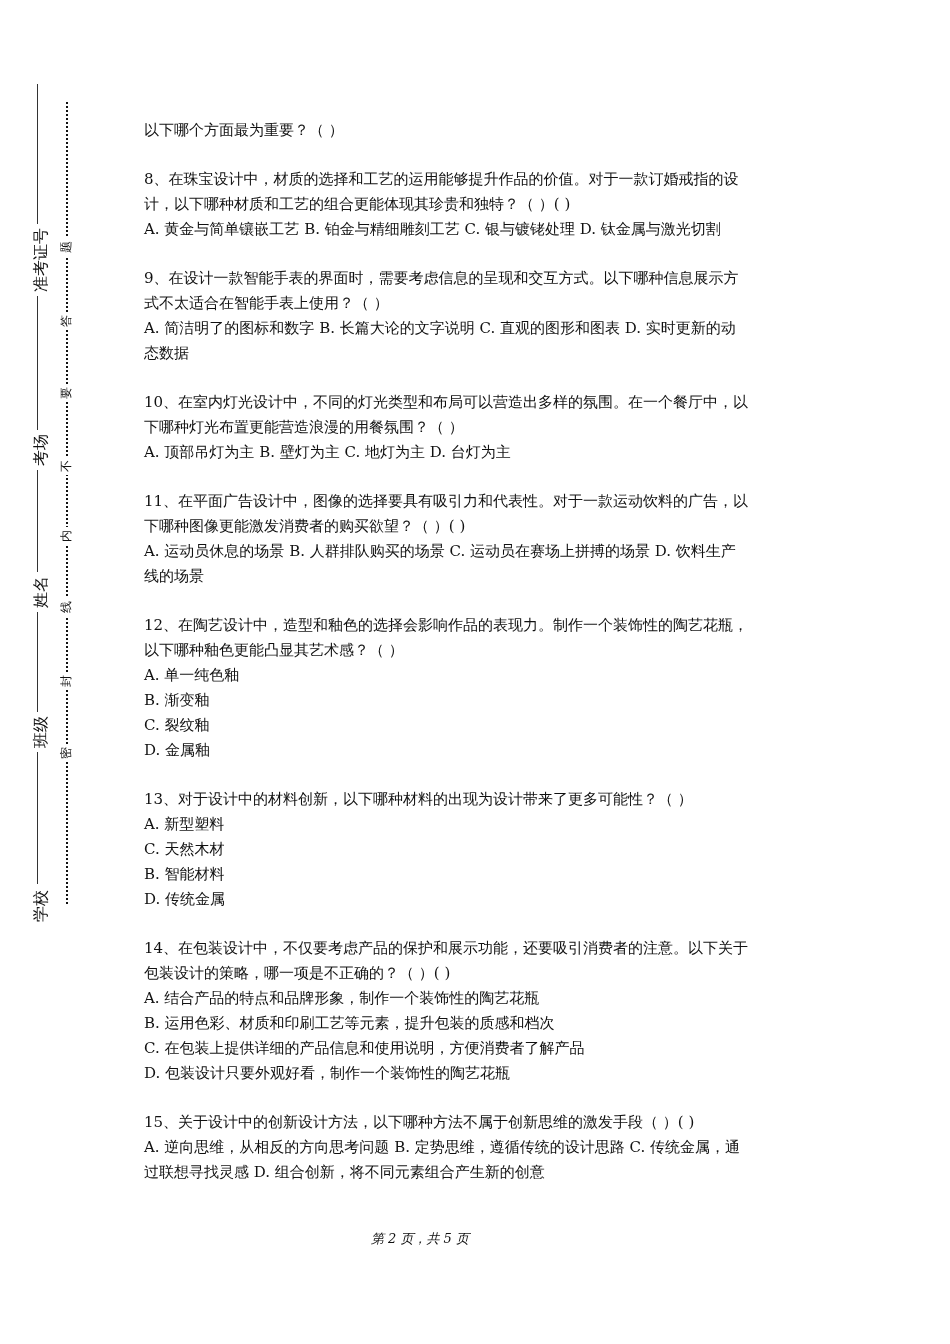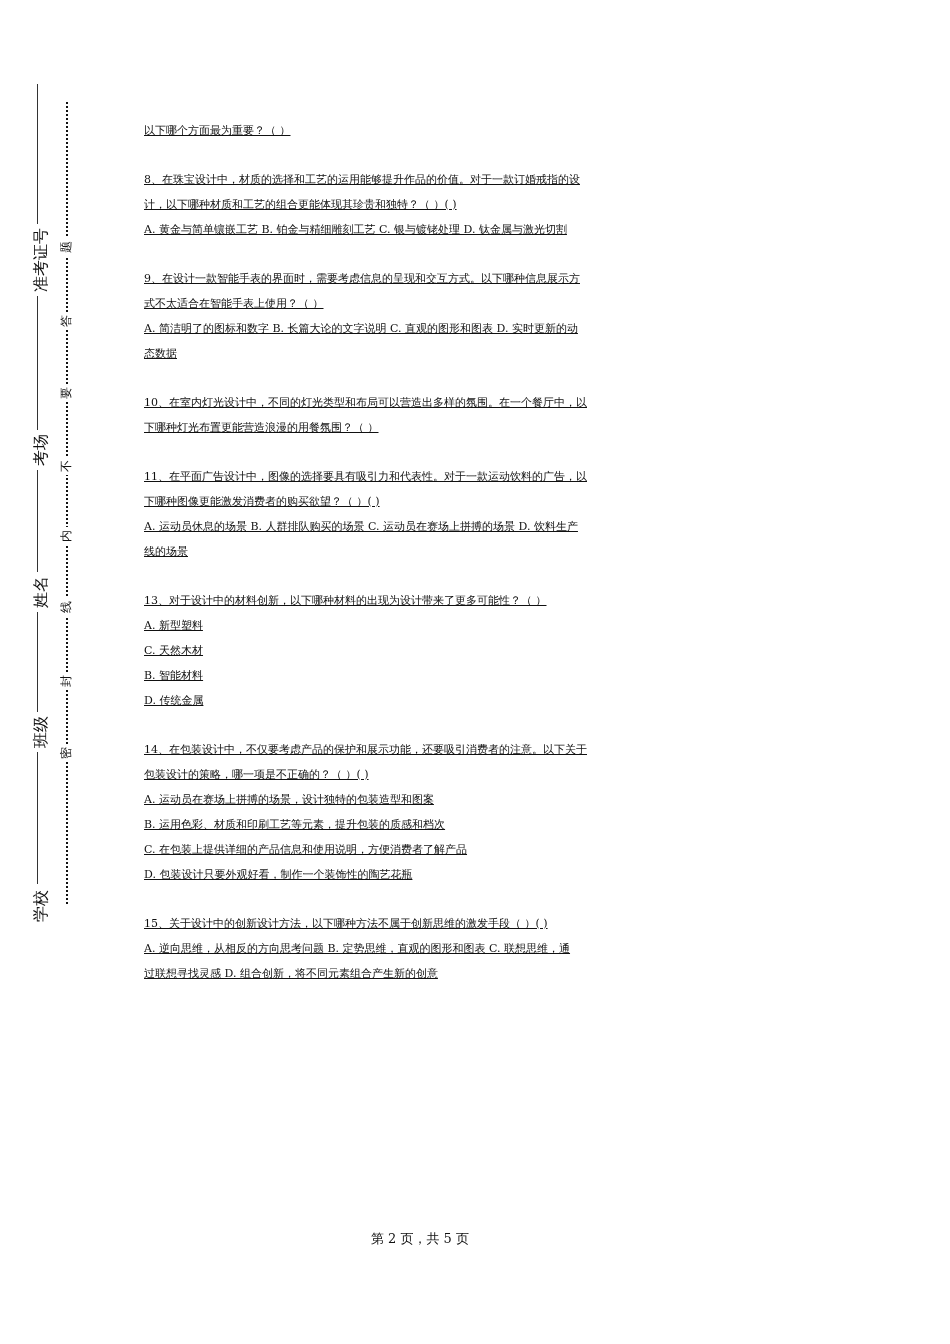--- a/index.html
+++ b/index.html
@@ -62,39 +62,39 @@
       background: #fff;
       padding: 0 3px;
       color: #111;
     }
     
     .content {
       position: absolute;
       left: 144px;
       top: 118px;
       width: 666px;
-      font-size: 11px;
+      font-size: 15px;
       line-height: 25px;
-      text-decoration: underline;
     }
     .q {
       margin: 0 0 24px 0;
     }
     .line {
       display: block;
       text-align: justify;
     }
     .footer {
       position: absolute;
       left: 0;
       width: 840px;
       top: 1230px;
       text-align: center;
       font-size: 13px;
       color: #111;
+      font-style: italic;
     }
   </style>
 </head>
 <body>
 
 <div class="binding">
   <div class="solid-line"></div>
   <div class="dotted-line"></div>
 
   <span class="vlabel" style="top:296px;">准考证号</span>
@@ -128,48 +128,57 @@
   <div class="q">
     <span class="line">9、在设计一款智能手表的界面时，需要考虑信息的呈现和交互方式。以下哪种信息展示方</span>
     <span class="line">式不太适合在智能手表上使用？（ ）</span>
     <span class="line">A. 简洁明了的图标和数字  B. 长篇大论的文字说明  C. 直观的图形和图表  D. 实时更新的动</span>
     <span class="line">态数据</span>
   </div>
 
   <div class="q">
     <span class="line">10、在室内灯光设计中，不同的灯光类型和布局可以营造出多样的氛围。在一个餐厅中，以</span>
     <span class="line">下哪种灯光布置更能营造浪漫的用餐氛围？（ ）</span>
+    <span class="line">A. 顶部吊灯为主  B. 壁灯为主  C. 地灯为主  D. 台灯为主</span>
   </div>
 
   <div class="q">
     <span class="line">11、在平面广告设计中，图像的选择要具有吸引力和代表性。对于一款运动饮料的广告，以</span>
     <span class="line">下哪种图像更能激发消费者的购买欲望？（ ）( )</span>
     <span class="line">A. 运动员休息的场景  B. 人群排队购买的场景  C. 运动员在赛场上拼搏的场景  D. 饮料生产</span>
     <span class="line">线的场景</span>
   </div>
 
+  <div class="q">
+    <span class="line">12、在陶艺设计中，造型和釉色的选择会影响作品的表现力。制作一个装饰性的陶艺花瓶，</span>
+    <span class="line">以下哪种釉色更能凸显其艺术感？（ ）</span>
+    <span class="line">A. 单一纯色釉</span>
+    <span class="line">B. 渐变釉</span>
+    <span class="line">C. 裂纹釉</span>
+    <span class="line">D. 金属釉</span>
+  </div>
 
   <div class="q">
     <span class="line">13、对于设计中的材料创新，以下哪种材料的出现为设计带来了更多可能性？（ ）</span>
     <span class="line">A. 新型塑料</span>
     <span class="line">C. 天然木材</span>
     <span class="line">B. 智能材料</span>
     <span class="line">D. 传统金属</span>
   </div>
 
   <div class="q">
     <span class="line">14、在包装设计中，不仅要考虑产品的保护和展示功能，还要吸引消费者的注意。以下关于</span>
     <span class="line">包装设计的策略，哪一项是不正确的？（ ）( )</span>
-    <span class="line">A. 运动员在赛场上拼搏的场景，设计独特的包装造型和图案</span>
+    <span class="line">A. 结合产品的特点和品牌形象，制作一个装饰性的陶艺花瓶</span>
     <span class="line">B. 运用色彩、材质和印刷工艺等元素，提升包装的质感和档次</span>
     <span class="line">C. 在包装上提供详细的产品信息和使用说明，方便消费者了解产品</span>
     <span class="line">D. 包装设计只要外观好看，制作一个装饰性的陶艺花瓶</span>
   </div>
 
   <div class="q">
     <span class="line">15、关于设计中的创新设计方法，以下哪种方法不属于创新思维的激发手段（ ）( )</span>
-    <span class="line">A. 逆向思维，从相反的方向思考问题  B. 定势思维，直观的图形和图表  C. 联想思维，通</span>
+    <span class="line">A. 逆向思维，从相反的方向思考问题  B. 定势思维，遵循传统的设计思路  C. 传统金属，通</span>
     <span class="line">过联想寻找灵感  D. 组合创新，将不同元素组合产生新的创意</span>
   </div>
 
 </div>
 
 <div class="footer">第 2 页，共 5 页</div>
 
 </body></html>

